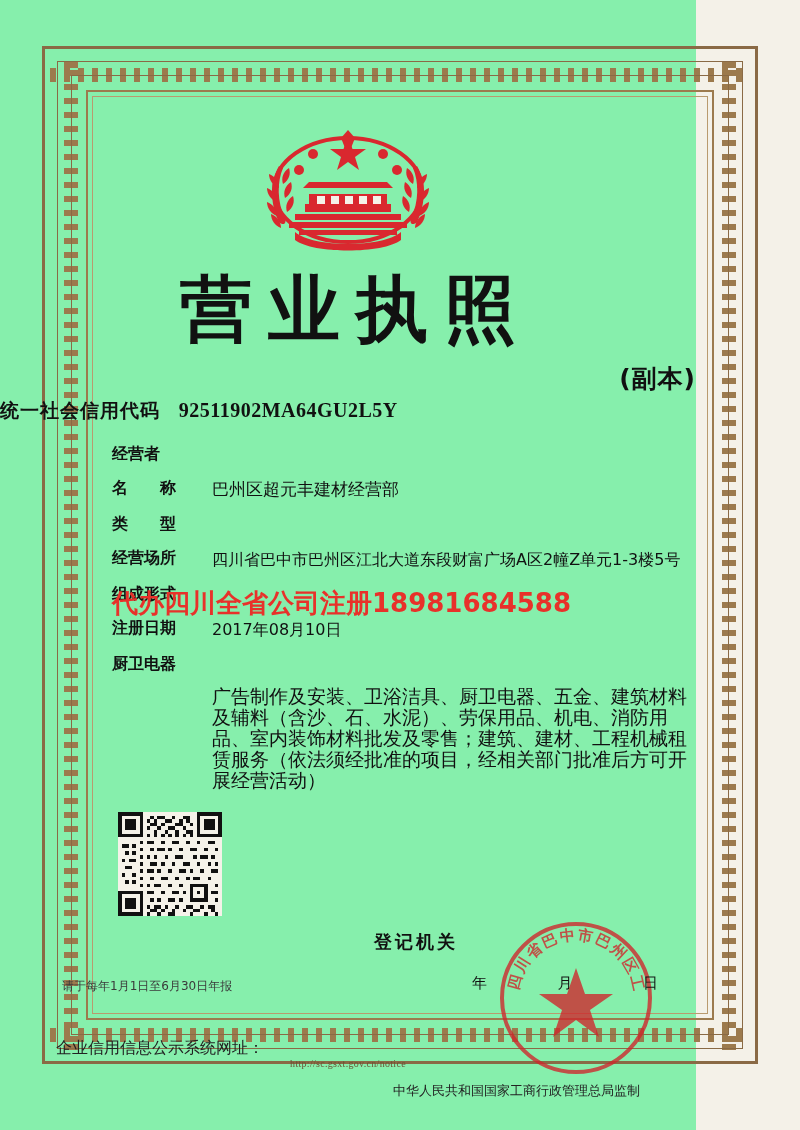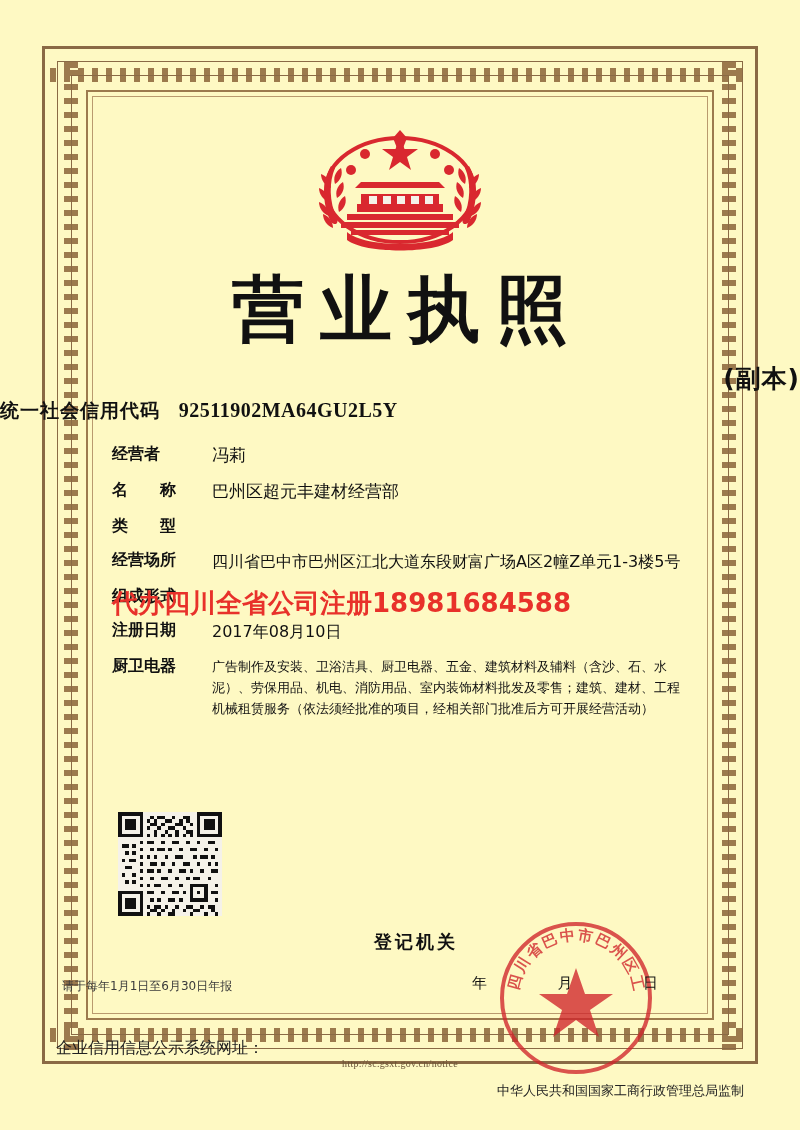--- a/index.html
+++ b/index.html
@@ -12,22 +12,22 @@
     font-family: "Liberation Serif", serif;
     color: #1a1a1a;
     position: relative;
     overflow: hidden;
   }
 
   
   .page {
     position: absolute;
     left: 0; top: 0;
-    width: 800px; height: 1130px;
-    background: #fef9c3;
+    width: 696px; height: 1130px;
+    background: #86efac;
   }
 
   .border-outer {
     position: absolute;
     left: 42px; top: 46px;
     width: 716px; height: 1018px;
     border: 3px solid #8a6a45;
   }
   .border-greek {
     position: absolute;
@@ -138,21 +138,21 @@
     letter-spacing: 0px;
     white-space: nowrap;
   }
   .field .v {
     flex: 1;
     font-family: "DejaVu Sans", sans-serif;
     font-size: 16px;
     line-height: 23px;
     color: #111;
   }
-  .field.small .v { font-size: 13px; line-height: 21px; }
+  .field.small .v { font-size: 19px; line-height: 21px; margin-top: 32px; }
   .field .v.big { font-size: 17px; }
 
   
   .qr {
     position: absolute;
     left: 118px; top: 812px;
     width: 104px; height: 104px;
   }
 
   
@@ -314,21 +314,20 @@
 
   <div class="credit-row">
     <span class="label">统一社会信用代码</span>
     <span class="code">92511902MA64GU2L5Y</span>
   </div>
 
   <div class="fields">
 
     <div class="field">
       <div class="k">经营者</div>
-      <div class="v big">冯莉</div>
     </div>
 
     <div class="field">
       <div class="k">名　　称</div>
       <div class="v big">巴州区超元丰建材经营部</div>
     </div>
 
     <div class="field">
       <div class="k">类　　型</div>
     </div>

